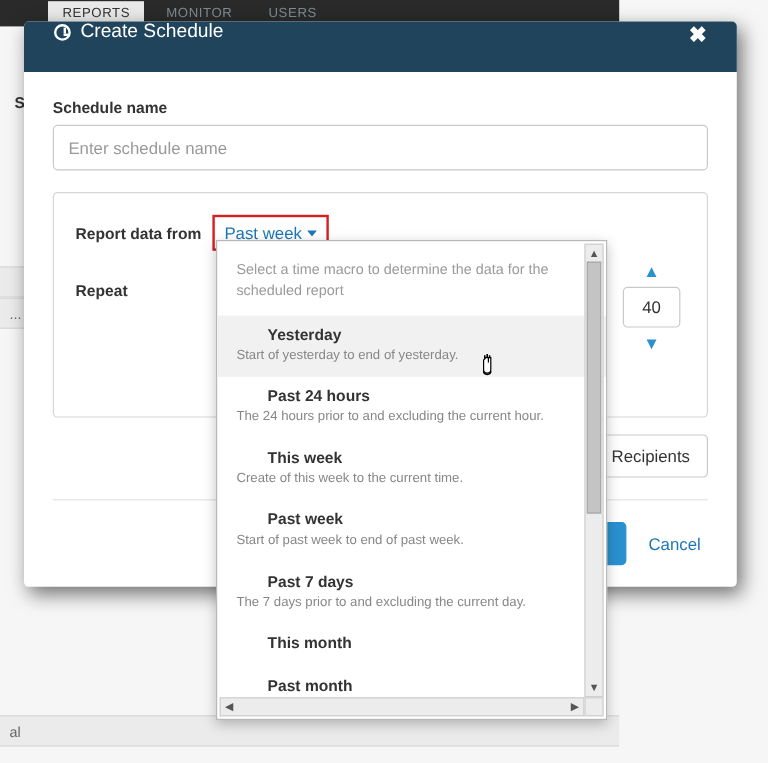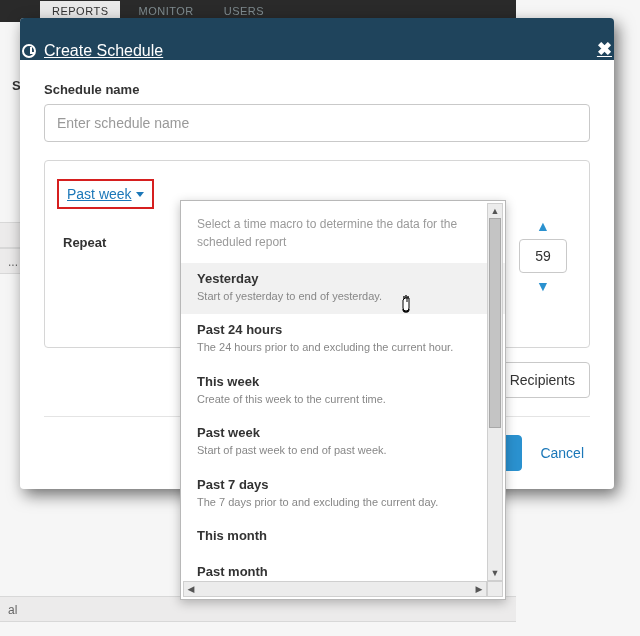--- a/index.html
+++ b/index.html
@@ -11,21 +11,21 @@
   .bg-nav .tab { font-size: 11px; letter-spacing: 0.5px; color: #7f8b8f; padding: 4px 12px; margin-right: 6px; }
   .bg-nav .tab.active { background: #e9e9e9; color: #333; }
   .bg-label { position: absolute; top: 78px; left: 12px; font-size: 13px; font-weight: bold; color: #333; }
   .bg-row { position: absolute; left: 0; right: 0; height: 26px; background: #ecebeb; border-top: 1px solid #d8d8d8; border-bottom: 1px solid #d8d8d8; }
   .bg-dots { position: absolute; left: 8px; font-size: 12px; color: #666; }
   .bg-s { position: absolute; right: 8px; font-size: 12px; color: #666; }
 
   
   .modal-wrap { position: absolute; top: 18px; left: 20px; width: 594px; height: 600px; filter: drop-shadow(4px 6px 8px rgba(0,0,0,0.55)); }
   .modal { width: 100%; background: #fff; border-radius: 4px; overflow: visible; }
-  .modal-header { background: #1f445c; color: #fff; height: 42px; display: flex; align-items: flex-end; justify-content: space-between; padding: 0 2px; border-radius: 4px 4px 0 0; text-decoration: underline; }
+  .modal-header { background: #1f445c; color: #fff; height: 42px; display: flex; align-items: flex-start; justify-content: space-between; padding: 0 25px; border-radius: 4px 4px 0 0; }
   .modal-header .title-wrap { display: flex; align-items: center; gap: 8px; }
   .modal-header .title { font-size: 16px; font-weight: 500; }
   .modal-header .close { color: #fff; font-size: 18px; font-weight: bold; cursor: pointer; }
   .clock-icon { width: 14px; height: 14px; border: 2px solid #fff; border-radius: 50%; position: relative; }
   .clock-icon::before { content: ""; position: absolute; width: 1.5px; height: 5px; background: #fff; top: 1px; left: 6px; }
   .clock-icon::after { content: ""; position: absolute; width: 4px; height: 1.5px; background: #fff; top: 6px; left: 6px; }
 
   .modal-body { padding: 22px 24px 18px; }
   .label { font-size: 13px; font-weight: bold; color: #333; margin-bottom: 7px; display: block; }
   .text-input { width: 100%; height: 38px; border: 1px solid #c9c9c9; border-radius: 4px; padding: 0 12px; font-size: 14px; color: #333; }
@@ -52,21 +52,21 @@
   .recipients-row { display: flex; justify-content: flex-end; margin-top: 14px; }
   .footer-row { display: flex; justify-content: flex-end; align-items: center; gap: 12px; margin-top: 18px; padding-top: 18px; border-top: 1px solid #e4e4e4; }
   .footer-row .btn-primary { border-top-left-radius: 0; border-bottom-left-radius: 0; overflow: hidden; padding-left: 4px; }
 
   
   .popover { position: absolute; top: 200px; left: 180px; width: 326px; height: 400px; background: #fff; border: 1px solid #b8b8b8; box-shadow: 0 3px 10px rgba(0,0,0,0.25); display: flex; flex-direction: column; }
   .popover-inner { flex: 1; overflow: hidden; position: relative; padding: 10px 0 0 0; }
   .pop-help { font-size: 12px; color: #9a9a9a; padding: 4px 16px 12px; line-height: 1.5; }
   .opt { padding: 8px 16px 10px; cursor: pointer; }
   .opt.hover { background: #f1f1f1; }
-  .opt-title { font-size: 13px; font-weight: bold; color: #333; margin-bottom: 3px; }
+  .opt-title { font-size: 13px; font-weight: bold; color: #333; margin-bottom: 3px; margin-left: 26px; }
   .opt-desc { font-size: 11px; color: #878787; line-height: 1.4; }
   
   .vscroll { position: absolute; top: 2px; right: 2px; bottom: 18px; width: 16px; background: #ececec; border: 1px solid #cfcfcf; }
   .vscroll .track-thumb { position: absolute; top: 14px; left: 1px; right: 1px; height: 210px; background: #c4c4c4; border: 1px solid #a8a8a8; }
   .vscroll .arrow { position: absolute; left: 0; right: 0; height: 14px; display: flex; align-items: center; justify-content: center; font-size: 9px; color: #555; }
   .vscroll .arrow.up { top: 0; }
   .vscroll .arrow.down { bottom: 0; }
   .hscroll { position: absolute; left: 2px; right: 18px; bottom: 2px; height: 16px; background: #ececec; border: 1px solid #cfcfcf; }
   .hscroll .arrow { position: absolute; top: 0; bottom: 0; width: 14px; display: flex; align-items: center; justify-content: center; font-size: 9px; color: #555; }
   .hscroll .arrow.left { left: 0; }
@@ -108,39 +108,40 @@
         </div>
         <span class="close">✖</span>
       </div>
 
       <div class="modal-body">
         <label class="label">Schedule name</label>
         <input class="text-input" type="text" placeholder="Enter schedule name" style="">
 
         <div class="panel">
           <div class="row">
+            <span class="row-label">Report data from</span>
             <span class="red-box">
               <span class="link-dd">
                 <span>Past week</span>
                 <span class="caret"></span>
               </span>
             </span>
           </div>
 
           <div class="repeat-row">
             <span class="row-label" style="padding-top:8px;">Repeat</span>
             <div class="repeat-select">
               <span style="line-height:36px;">None (run on</span>
             </div>
           </div>
 
           <div class="time-col">
             <span class="chev">▲</span>
             <div class="num-box">
-                <span>59</span>
+                <span>40</span>
               </div>
             <span class="chev">▼</span>
           </div>
 
           <div style="height:60px;"></div>
         </div>
 
         <div class="recipients-row">
           <button class="btn">
             <span class="people-icon">👥</span>

